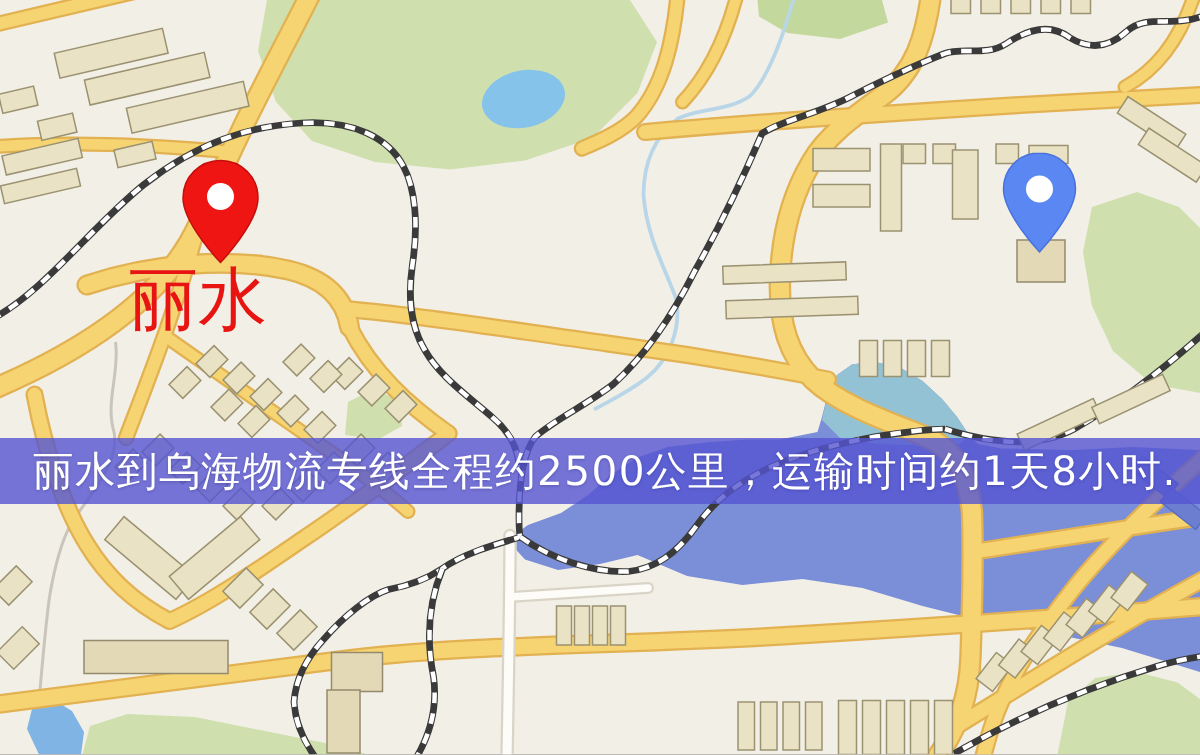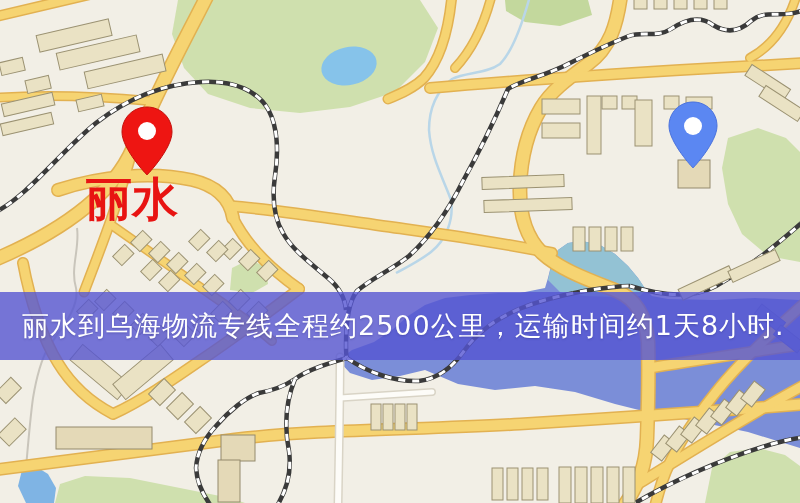--- a/index.html
+++ b/index.html
@@ -1,25 +1,25 @@
 <!DOCTYPE html>
 <html><head>
 <meta charset="utf-8">
 <style>
   html,body{margin:0;padding:0;background:#888;}
   .stage{position:relative;width:800px;height:503px;overflow:hidden;
          font-family:"DejaVu Sans","Liberation Sans",sans-serif;background:#f2efe6;}
   .stage svg{position:absolute;left:0;top:0;display:block;}
 
-  .place-label{position:absolute;font-weight:bold;white-space:nowrap;
+  .place-label{position:absolute;font-weight:normal;white-space:nowrap;
                text-shadow:0 0 1px rgba(255,255,255,.25);line-height:1;}
   .label-origin{left:86px;top:176px;font-size:46px;color:#e81412;}
   .label-dest{left:644px;top:178px;font-size:45px;color:#2138d8;}
 
-  .banner{position:absolute;left:0;top:292px;width:800px;height:68px;
+  .banner{position:absolute;left:0;top:292px;width:800px;height:44px;
           background:rgba(85,85,210,0.80);display:flex;align-items:center;}
   .banner-text{color:#ffffff;font-size:27px;padding-left:22px;letter-spacing:1px;
                white-space:nowrap;text-shadow:0 1px 2px rgba(40,40,120,.35);}
 
   
   .park{fill:#cfe0ae;stroke:none;}
   .park-dark{fill:#c3d89d;}
   .water{fill:#7b8ed8;}
   .water-teal{fill:#93c2d4;}
   .lake{fill:#86c3ea;}

